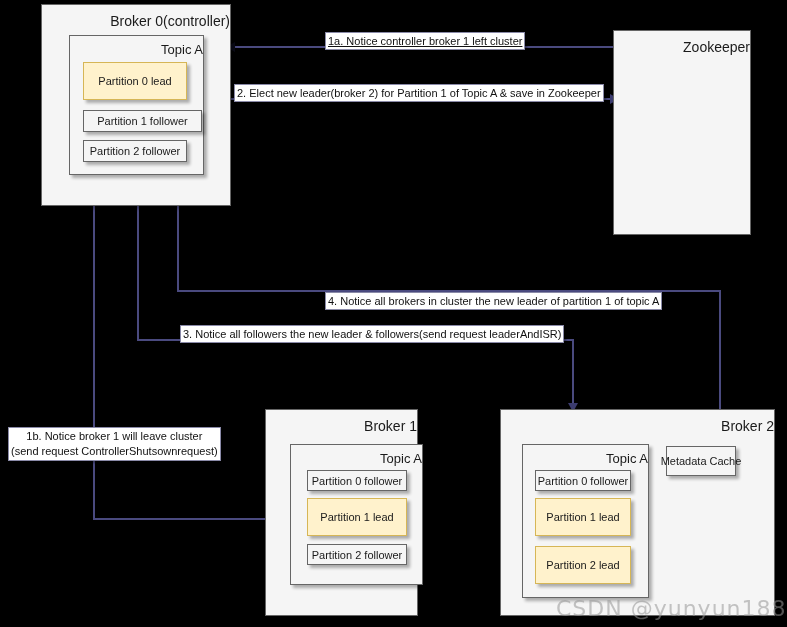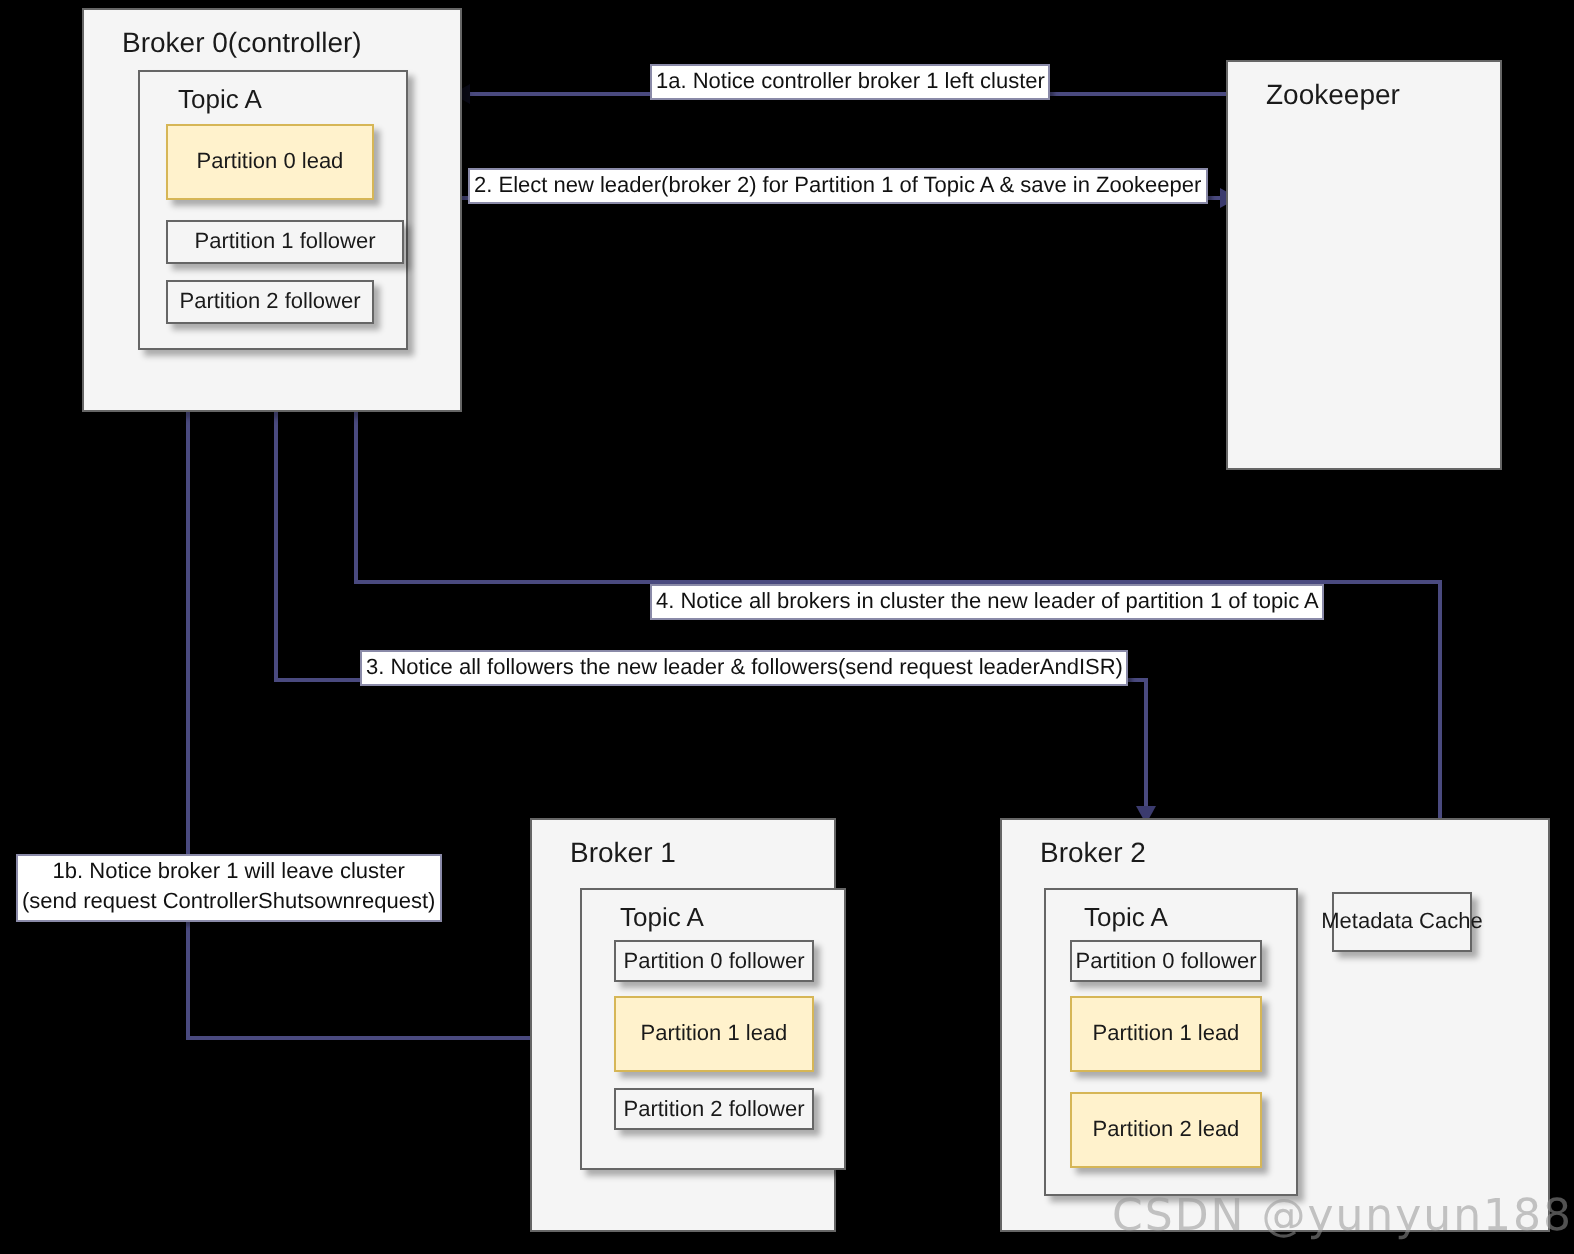--- a/index.html
+++ b/index.html
@@ -14,24 +14,23 @@
   .box{
     position:absolute;
     box-sizing:border-box;
     background:#f5f5f5;
     border:1px solid #666666;
     box-shadow:3px 3px 3px rgba(0,0,0,0.30);
   }
   .box-title{
     position:absolute;
     left:0;right:0;
-    text-align:left;
+    text-align:right;
     color:#1a1a1a;
     white-space:nowrap;
-    padding-left:19px;
   }
   .broker-title{top:8px;font-size:14px;}
   .topic-box{
     position:absolute;
     box-sizing:border-box;
     background:#f5f5f5;
     border:1px solid #666666;
     box-shadow:3px 3px 3px rgba(0,0,0,0.30);
   }
   .topic-title{top:6px;font-size:13px;}
@@ -145,21 +144,21 @@
     <div class="box-title broker-title">Broker 2</div>
     <div class="topic-box" style="left:21px;top:34px;width:127px;height:154px;">
       <div class="box-title topic-title">Topic A</div>
       <div class="part follower" style="left:12px;top:25px;width:96px;height:21px;">Partition 0 follower</div>
       <div class="part lead" style="left:12px;top:53px;width:96px;height:38px;">Partition 1 lead</div>
       <div class="part lead" style="left:12px;top:101px;width:96px;height:38px;">Partition 2 lead</div>
     </div>
     <div class="meta-box" style="left:165px;top:36px;width:70px;height:30px;">Metadata Cache</div>
   </div>
 
-  <div class="edge-label" style="left:325px;top:32px;">1a. Notice controller broker 1 left cluster</div>
+  <div class="edge-label" style="left:325px;top:32px;text-decoration:underline;">1a. Notice controller broker 1 left cluster</div>
 
   <div class="edge-label" style="left:234px;top:84px;">2. Elect new leader(broker 2) for Partition 1 of Topic A &amp; save in Zookeeper</div>
 
   <div class="edge-label" style="left:325px;top:292px;">4. Notice all brokers in cluster the new leader of partition 1 of topic A</div>
 
   <div class="edge-label" style="left:180px;top:325px;">3. Notice all followers the new leader &amp; followers(send request leaderAndISR)</div>
 
   <div class="edge-label two-line" style="left:8px;top:427px;">
     <div>1b. Notice broker 1 will leave cluster</div>
     <div>(send request ControllerShutsownrequest)</div>

